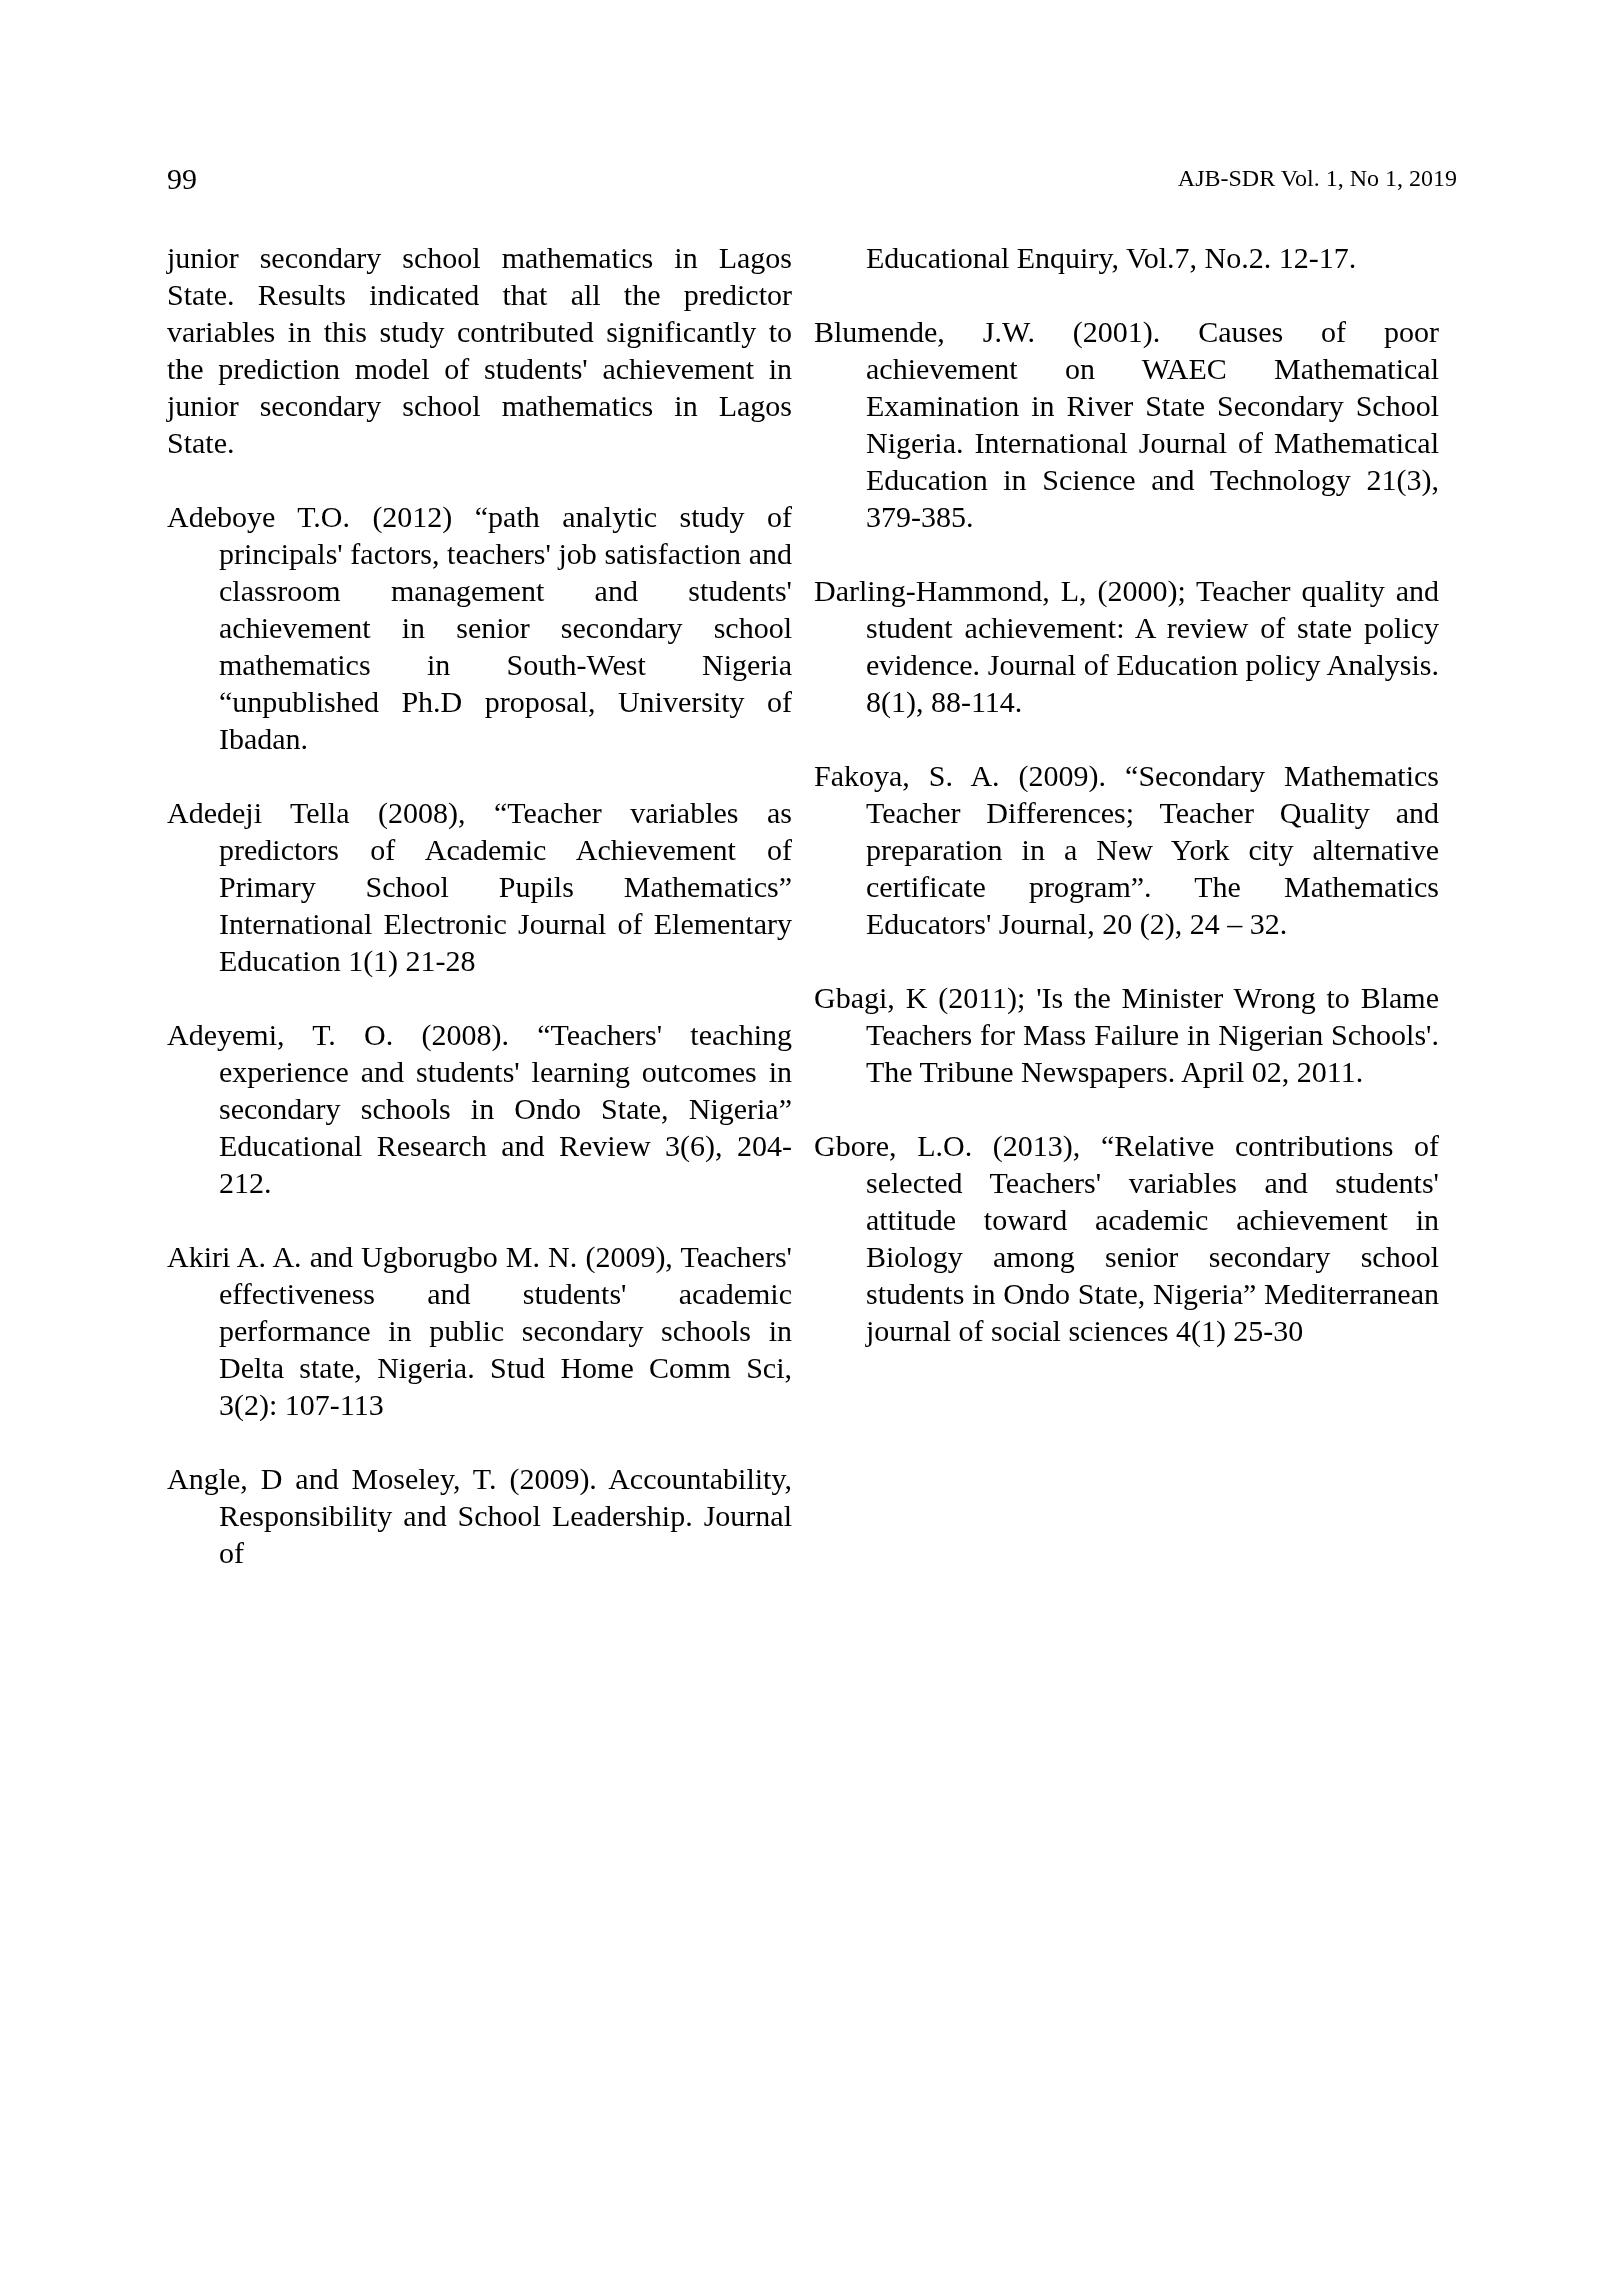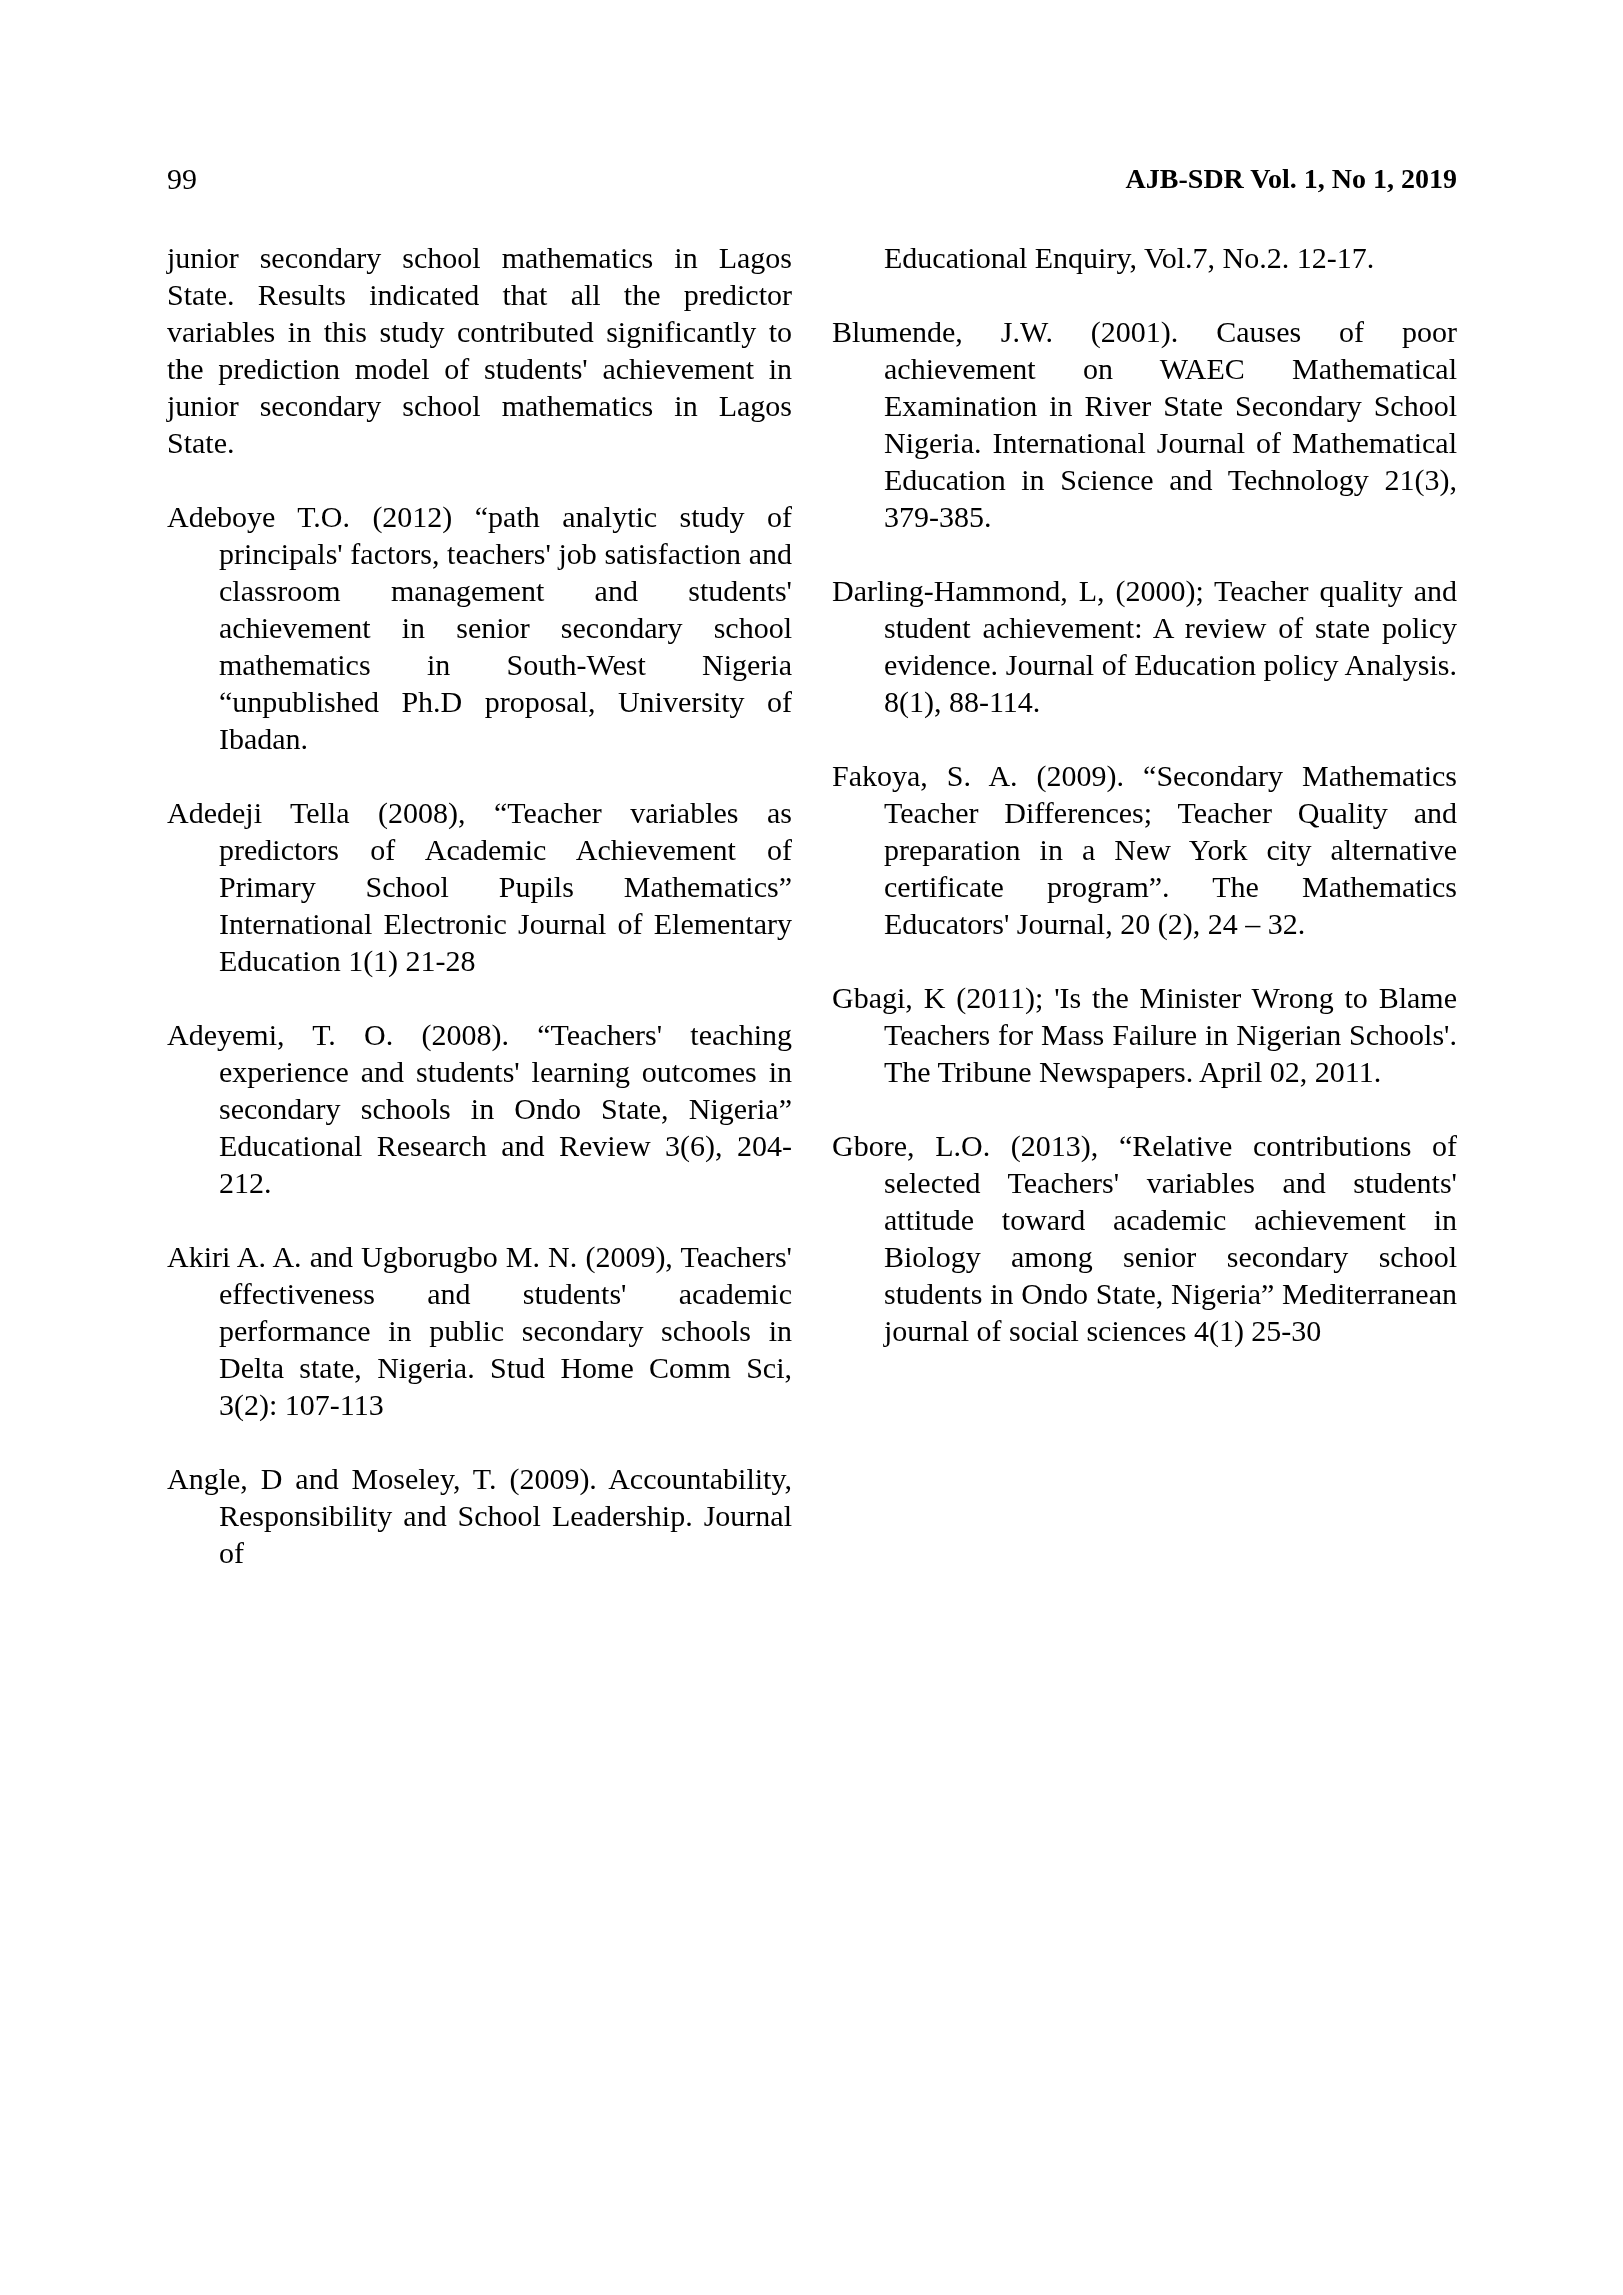--- a/index.html
+++ b/index.html
@@ -27,31 +27,30 @@
     width: 1290px;
     display: flex;
     justify-content: space-between;
     align-items: center;
   }
   .page-number {
     font-size: 30px;
     line-height: 33px;
   }
   .journal-header {
-    font-size: 28px;
+    font-size: 24px;
     line-height: 33px;
-    font-weight: bold;
   }
   .columns {
     position: absolute;
     top: 239px;
     left: 167px;
     width: 1290px;
     display: flex;
-    gap: 40px;
+    gap: 22px;
   }
   .col {
     width: 625px;
     font-size: 30px;
     line-height: 37px;
     text-align: justify;
   }
   .intro-para {
     margin: 0 0 37px 0;
   }

